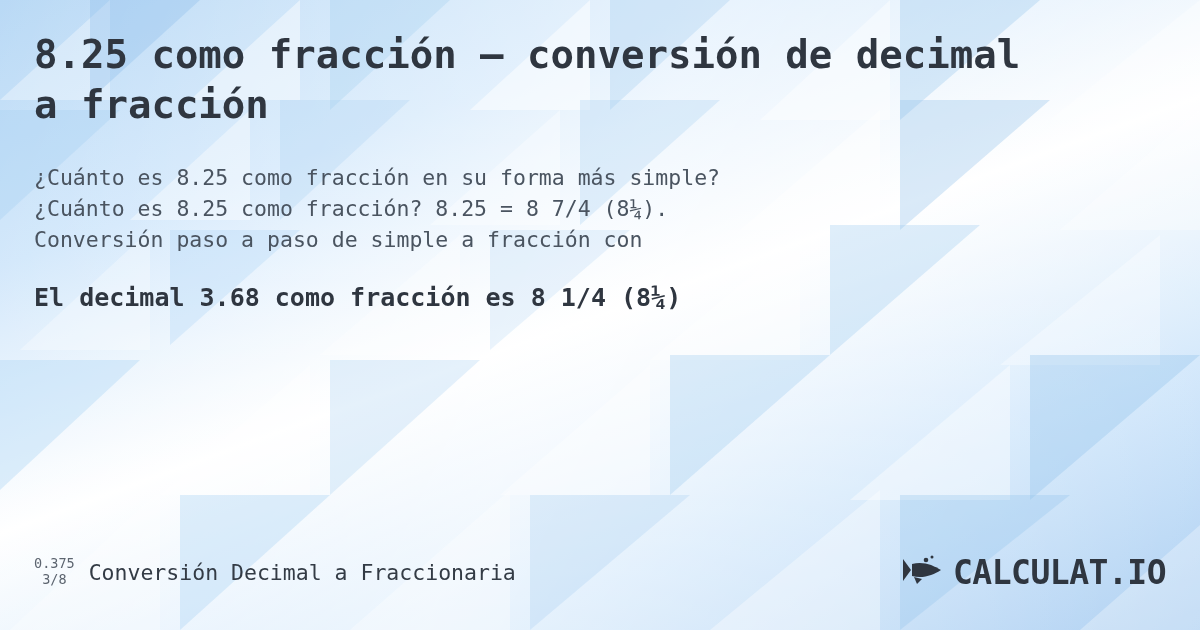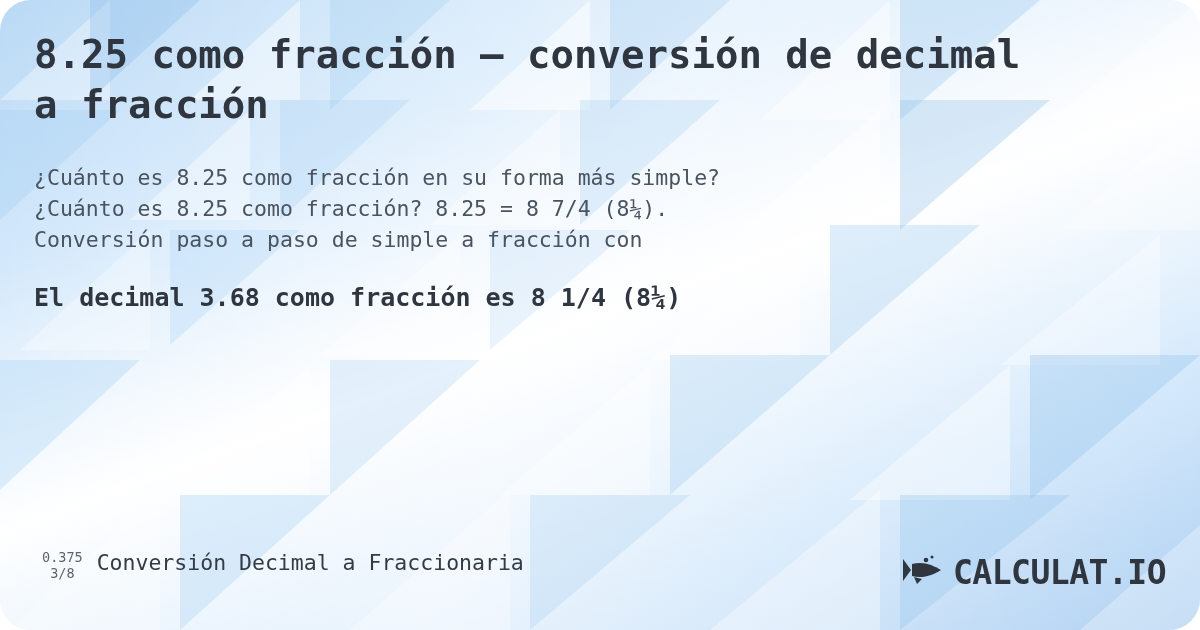--- a/index.html
+++ b/index.html
@@ -15,21 +15,20 @@
   }
   .card {
     position: relative;
     width: 1200px;
     height: 630px;
     box-sizing: border-box;
     overflow: hidden;
     background:
       linear-gradient(115deg, rgba(255,255,255,0.00) 0%, rgba(255,255,255,0.55) 48%, rgba(255,255,255,0.05) 100%),
       linear-gradient(160deg, #b9d9f5 0%, #cfe6fb 25%, #ffffff 50%, #cfe6fb 75%, #a9cdf1 100%);
-    border-radius: 31px;
   }
   
   .mosaic {
     position: absolute;
     inset: 0;
     pointer-events: none;
   }
   .tri {
     position: absolute;
     width: 0;
@@ -72,24 +71,24 @@
   }
   .footer {
     position: absolute;
     left: 34px;
     right: 34px;
     bottom: 36px;
     height: 44px;
   }
   .footer-left {
     position: absolute;
-    left: 8px;
+    left: 0;
     top: 0;
     display: flex;
-    align-items: flex-start;
+    align-items: center;
     height: 44px;
   }
   .frac-badge {
     display: flex;
     flex-direction: column;
     align-items: center;
     justify-content: center;
     line-height: 1.15;
     color: #5d6570;
     font-size: 13.5px;

